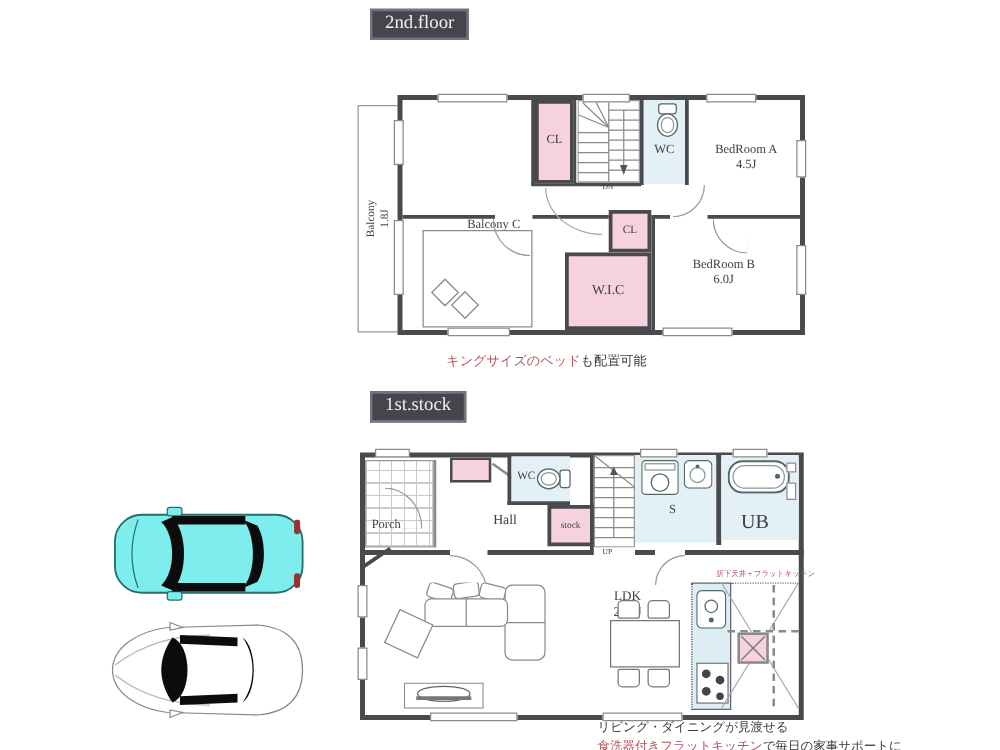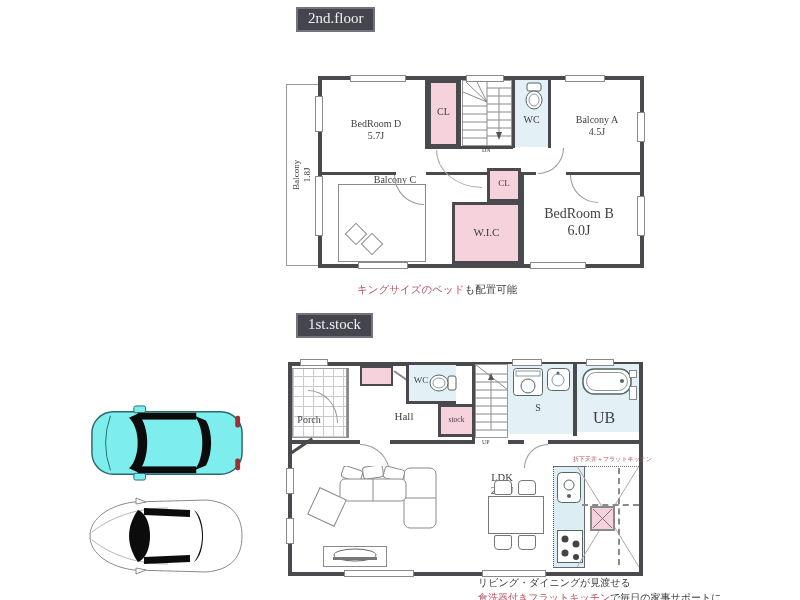--- a/index.html
+++ b/index.html
@@ -76,33 +76,29 @@
     <svg width="24" height="28">
       <rect x="5" y="1" width="14" height="8" rx="2" fill="#fff" stroke="#566"></rect>
       <ellipse cx="12" cy="18" rx="8" ry="9" fill="#fff" stroke="#566"></ellipse>
       <ellipse cx="12" cy="18" rx="5" ry="6" fill="none" stroke="#899"></ellipse>
     </svg>
   </div>
   <div class="lbl" style="left:229px;top:38px;width:33px;font-size:10px">
     <span>WC</span>
   </div>
 
-  <div class="lbl" style="left:45px;top:42px;width:90px;font-size:10px">
-    <span>BedRoom D</span>
-    <span>5.7J</span>
-  </div>
   <div class="lbl" style="left:268px;top:38px;width:86px;font-size:10px">
-    <span>Balcony A</span>
+    <span>BedRoom A</span>
     <span>4.5J</span>
   </div>
   <div class="lbl" style="left:64px;top:98px;width:90px;font-size:10px">
     <span>Balcony C</span>
     <span>7.2J</span>
   </div>
-  <div class="lbl" style="left:248px;top:130px;width:90px;font-size:14px">
+  <div class="lbl" style="left:248px;top:130px;width:90px;font-size:10px">
     <span>BedRoom B</span>
     <span>6.0J</span>
   </div>
 
   <div class="pinkroom" style="left:201px;top:92px;width:34px;height:34px"></div>
   <div class="lbl" style="left:201px;top:102px;width:34px;font-size:9px">
     <span>CL</span>
   </div>
   <div class="pinkroom" style="left:166px;top:126px;width:69px;height:62px"></div>
   <div class="lbl" style="left:166px;top:150px;width:69px;font-size:11px">

